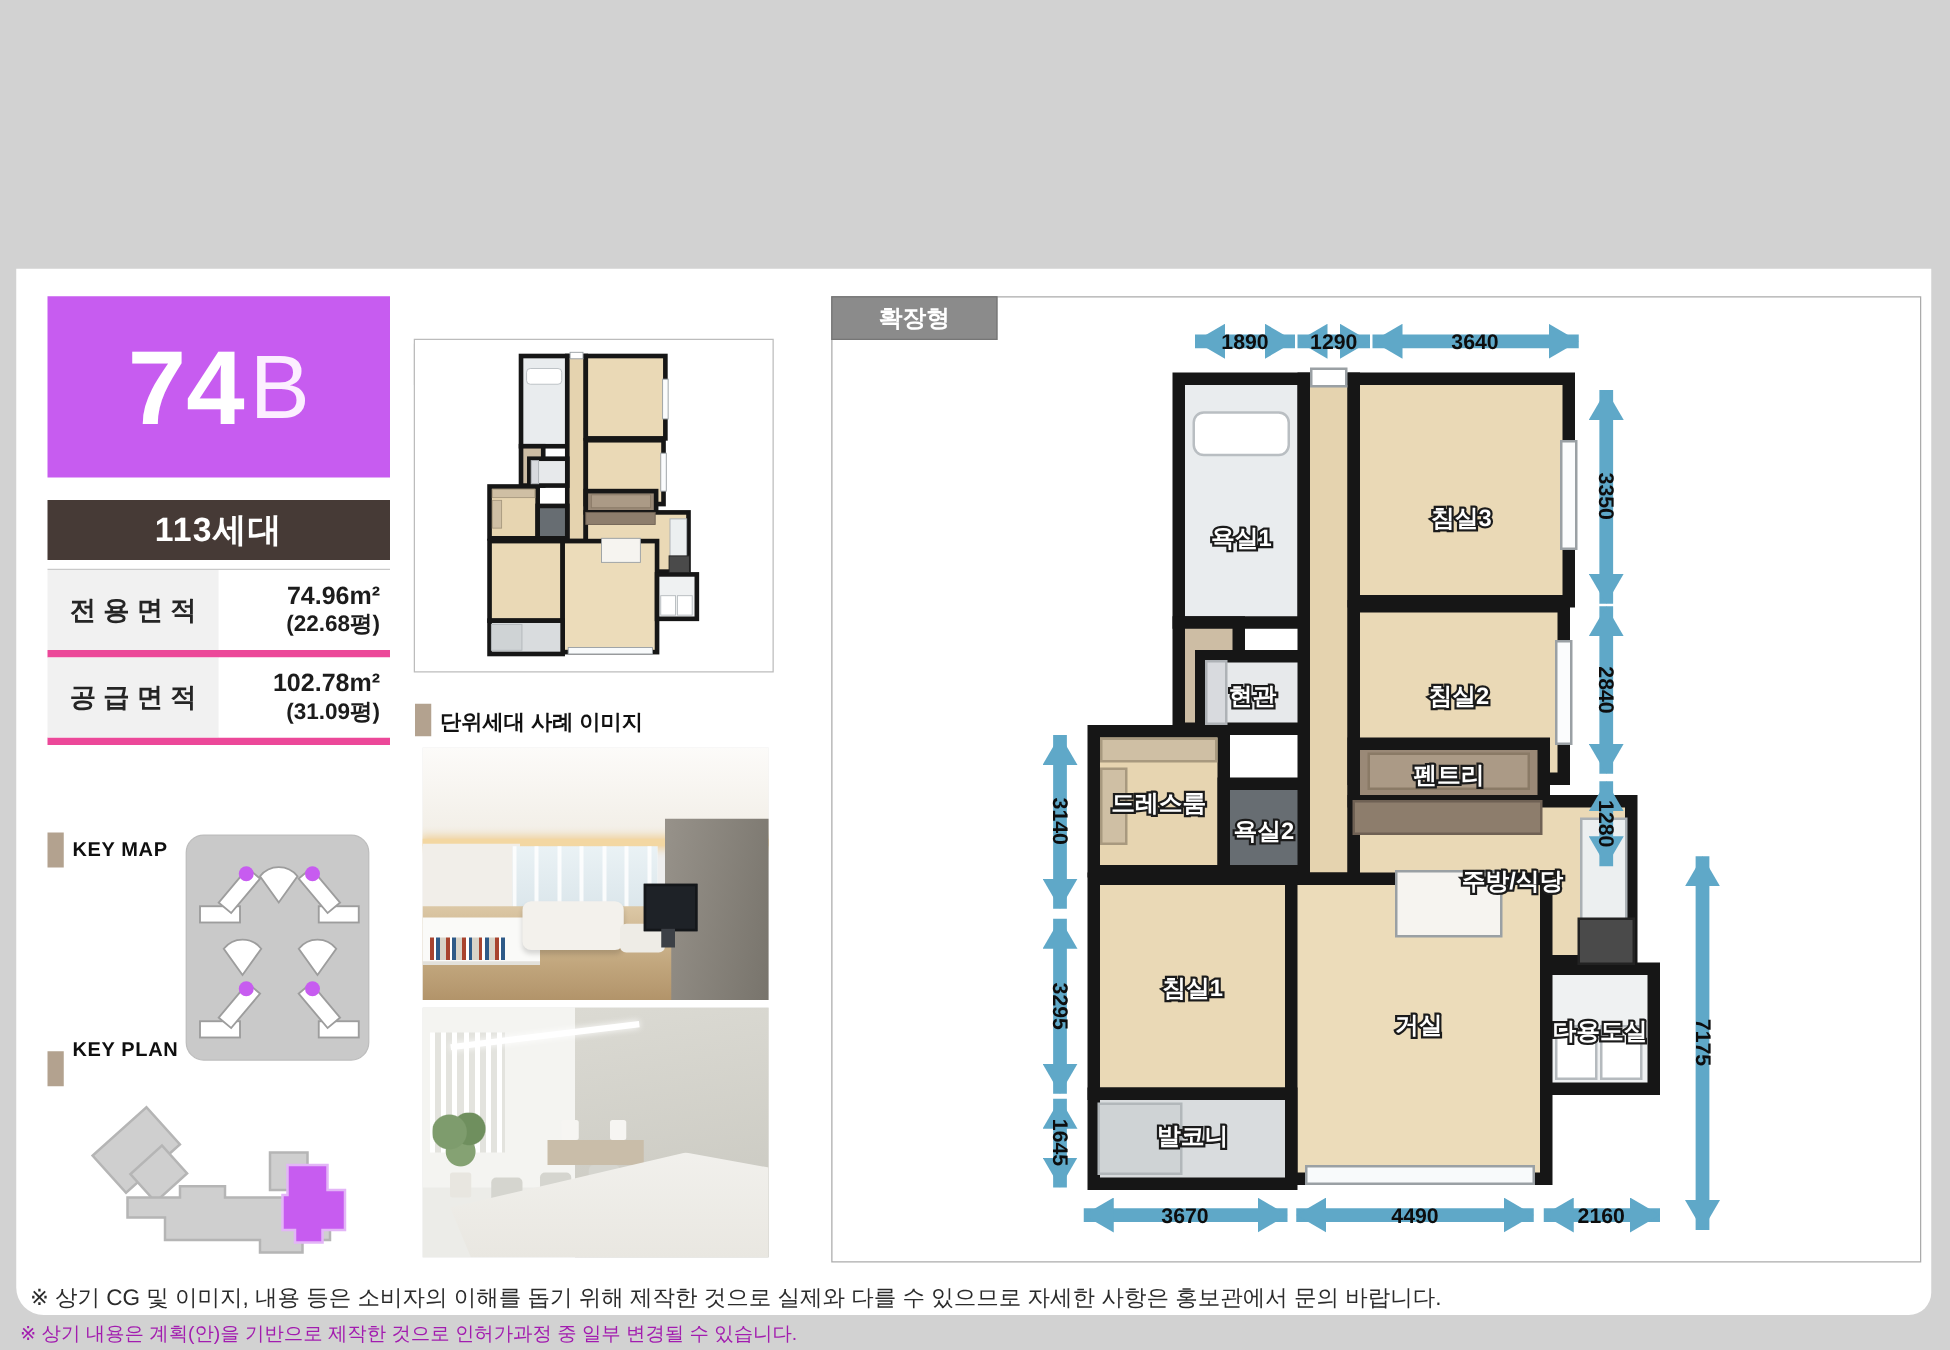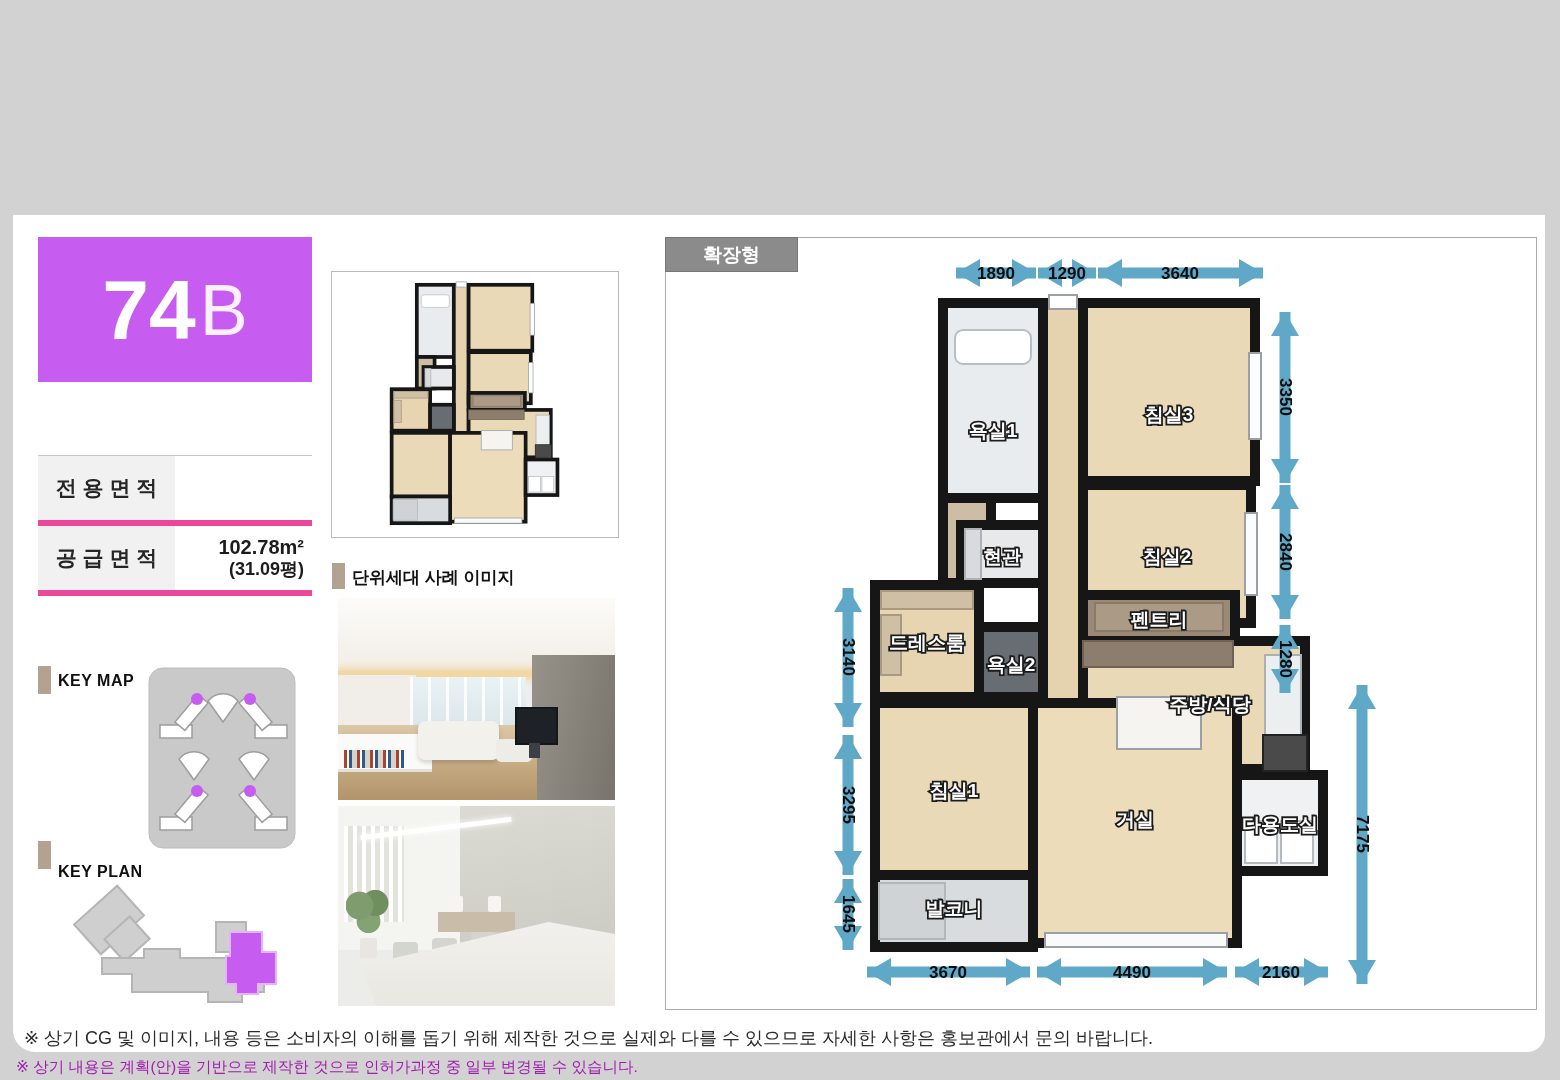--- a/index.html
+++ b/index.html
@@ -143,24 +143,29 @@
 
 <div class="page">
 
 
   <div class="content-card"></div>
 
   <div class="unit-badge">
     <span class="unit-number">74</span>
     <span class="unit-letter">B</span>
   </div>
+  <div class="household-box">113세대</div>
 
   <div class="area-table">
     <div class="area-row">
       <div class="area-label">전 용 면 적</div>
+      <div class="area-value">
+        <span class="area-m2">74.96m²</span>
+        <span class="area-py">(22.68평)</span>
+      </div>
     </div>
     <div class="area-row">
       <div class="area-label">공 급 면 적</div>
       <div class="area-value">
         <span class="area-m2">102.78m²</span>
         <span class="area-py">(31.09평)</span>
       </div>
     </div>
   </div>
 
@@ -189,21 +194,21 @@
         <rect x="-9" y="-14" width="13" height="36" transform="rotate(40)"></rect>
         <circle cx="1" cy="-12" r="6" fill="#c75cf0" stroke="none"></circle>
       </g>
       <path transform="translate(76,46)" d="M0,12 L-15,-9 A19,19 0 0 1 15,-9 Z"></path>
       <path transform="translate(47,104)" d="M0,12 L-15,-9 A19,19 0 0 1 15,-9 Z"></path>
       <path transform="translate(107,104)" d="M0,12 L-15,-9 A19,19 0 0 1 15,-9 Z"></path>
     </g>
   </svg>
 
   <div class="sec-bullet" style="left:38px;top:841px;"></div>
-  <div class="sec-label" style="left:58px;top:863px;">KEY PLAN</div>
+  <div class="sec-label" style="left:58px;top:832px;">KEY PLAN</div>
   <svg class="keyplan-svg" width="235" height="158" viewBox="0 0 235 158">
     <g fill="#cfcfcf" stroke="#b5b5b5" stroke-width="2">
       <rect x="8" y="38" width="58" height="40" transform="rotate(-42 37 58)"></rect>
       <rect x="38" y="62" width="34" height="30" transform="rotate(-42 55 77)"></rect>
       <path d="M30,96 h42 v-9 h36 v9 h52 v-11 h24 v11 h8 v34 h-22 v10 h-34 v-10 h-76 v-18 h-30 z"></path>
       <rect x="144" y="60" width="30" height="30"></rect>
     </g>
     <path d="M158,70 h32 v20 h14 v32 h-18 v10 h-22 v-10 h-10 v-28 h4 z" fill="#c75cf0" stroke="#e3b5f7" stroke-width="2"></path>
   </svg>
 

